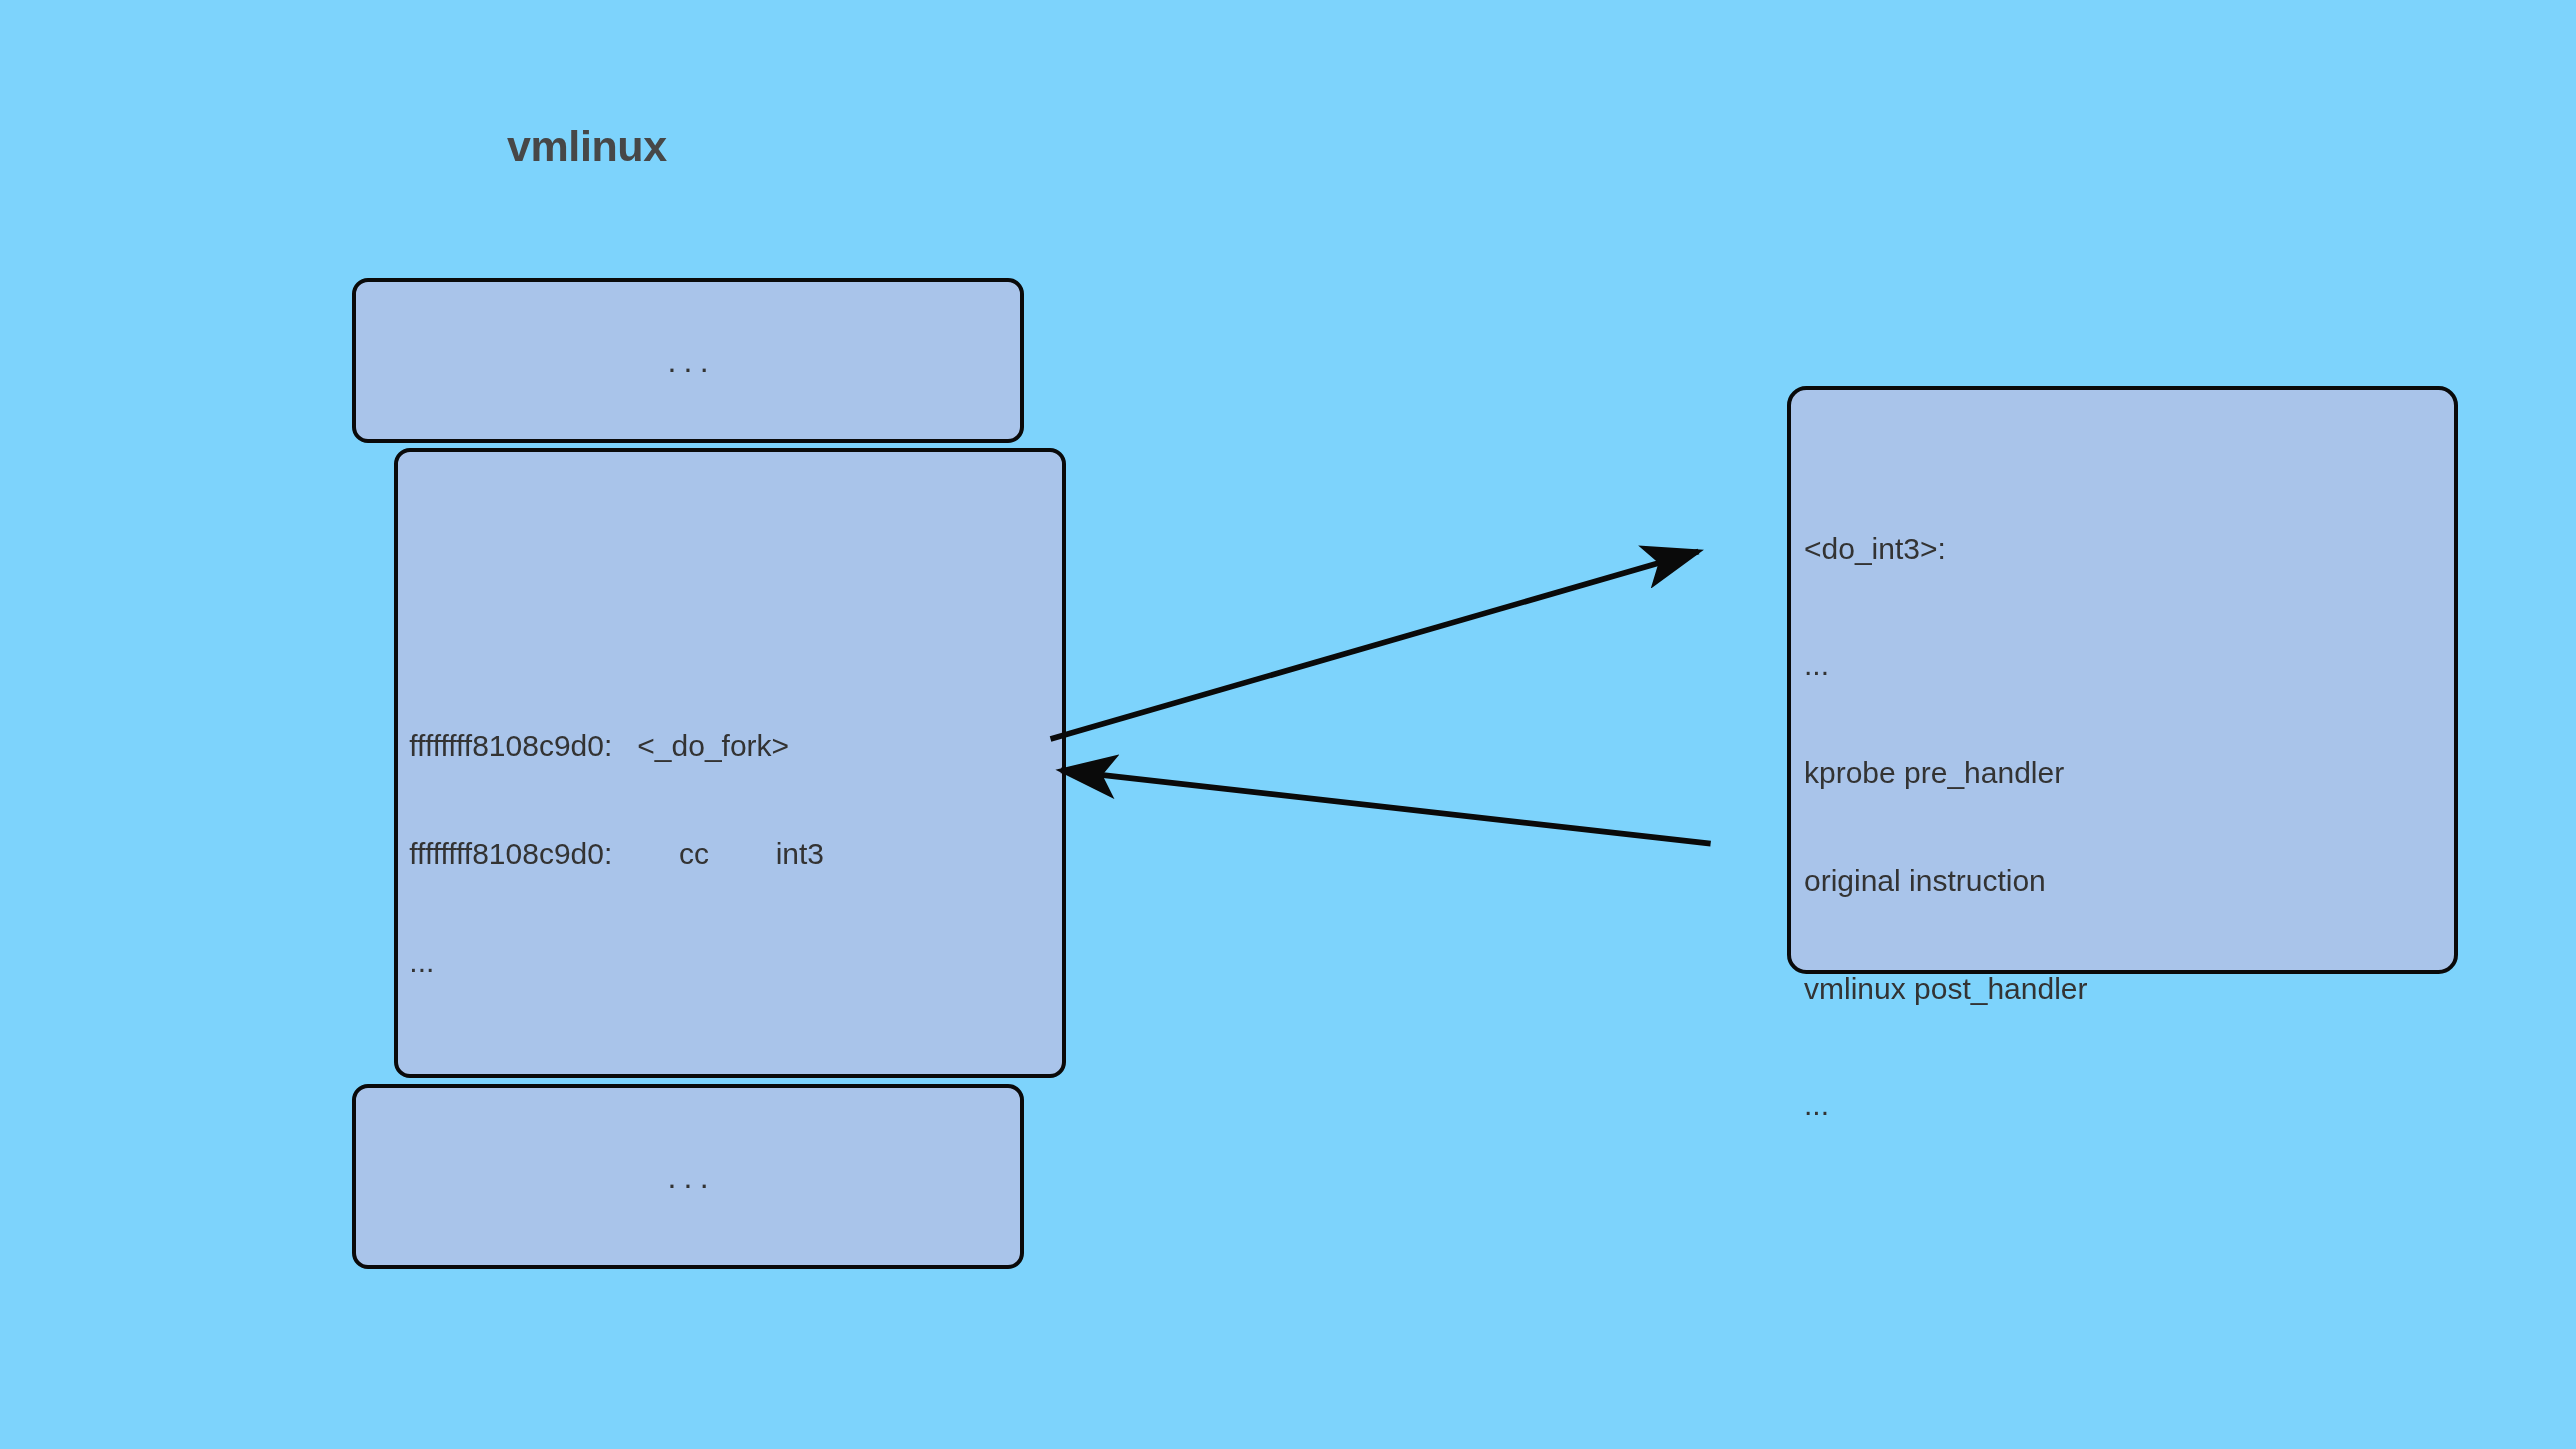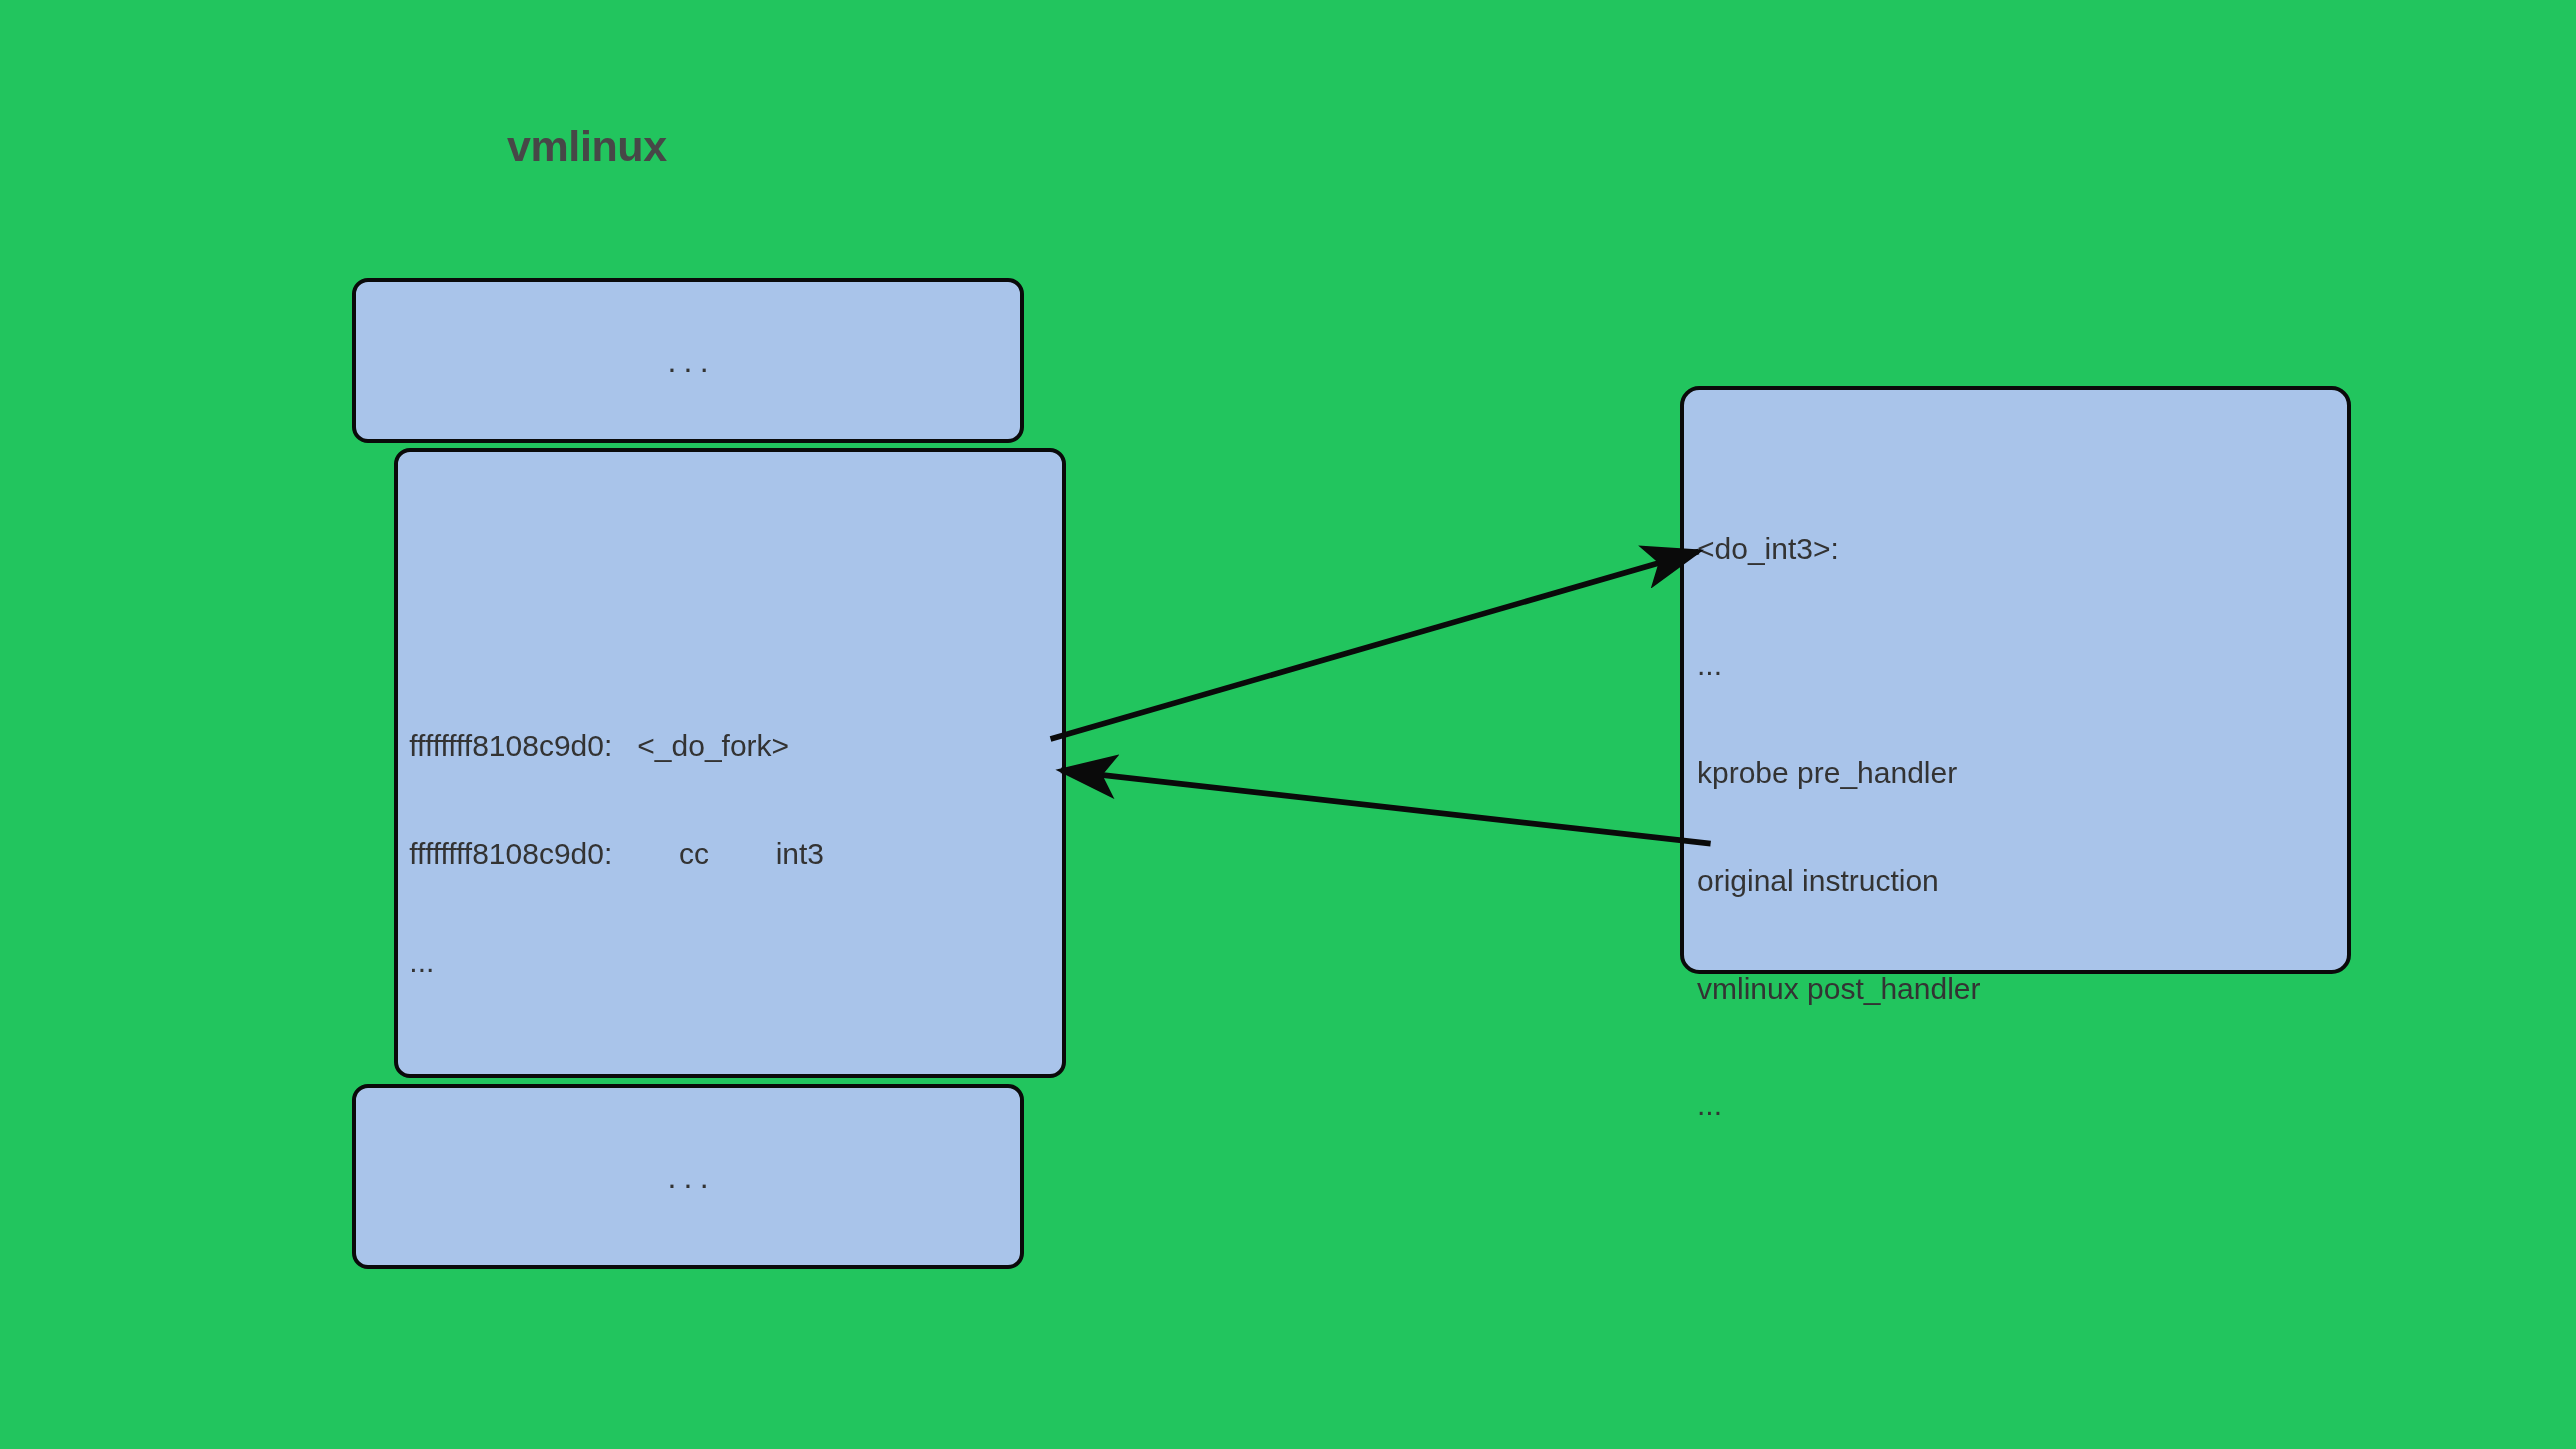--- a/index.html
+++ b/index.html
@@ -8,21 +8,21 @@
     padding: 0;
     background: #f4f7fc;
   }
   body {
     font-family: "Liberation Sans", sans-serif;
   }
   #canvas {
     position: relative;
     width: 2576px;
     height: 1449px;
-    background: #22c55e;
+    background: #7dd3fc;
     overflow: hidden;
   }
 
   
   .diagram-title {
     position: absolute;
     left: 507px;
     top: 122px;
     font-size: 43px;
     font-weight: 600;
@@ -39,21 +39,21 @@
     border: 4.8px solid #0a0a0a;
     border-radius: 16px;
   }
 
   
   .box-top    { left: 352px; top: 278px;  width: 672px; height: 165px; }
   .box-middle { left: 352px; top: 448px;  width: 672px; height: 630px; margin-left: 42px; }
   .box-bottom { left: 352px; top: 1084px; width: 672px; height: 185px; }
 
   
-  .box-right  { left: 1680px; top: 386px; width: 671px; height: 588px; border-radius: 19.3px; }
+  .box-right  { left: 1787px; top: 386px; width: 671px; height: 588px; border-radius: 19.3px; }
 
   
   .ellipsis-center {
     position: absolute;
     left: 0;
     right: 0;
     top: 50%;
     transform: translateY(-50%);
     text-align: center;
     font-size: 32px;

